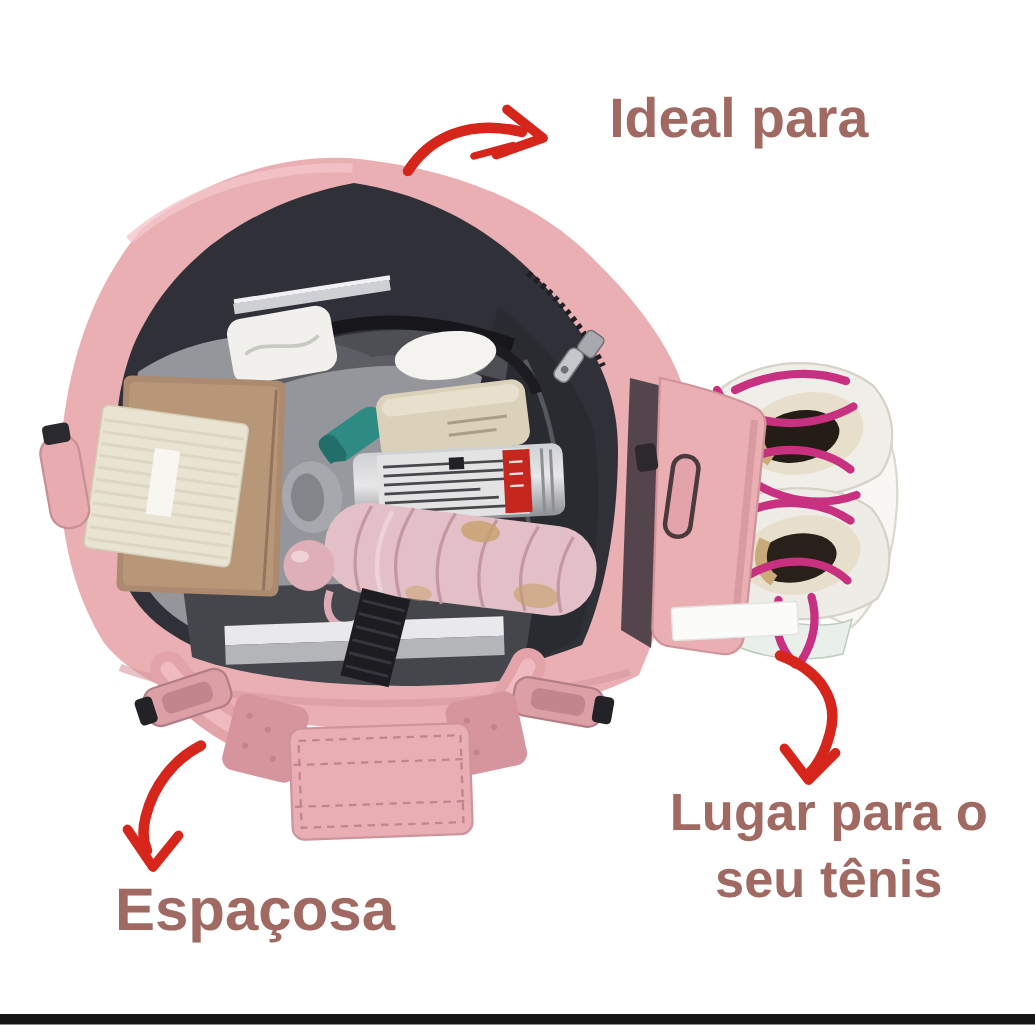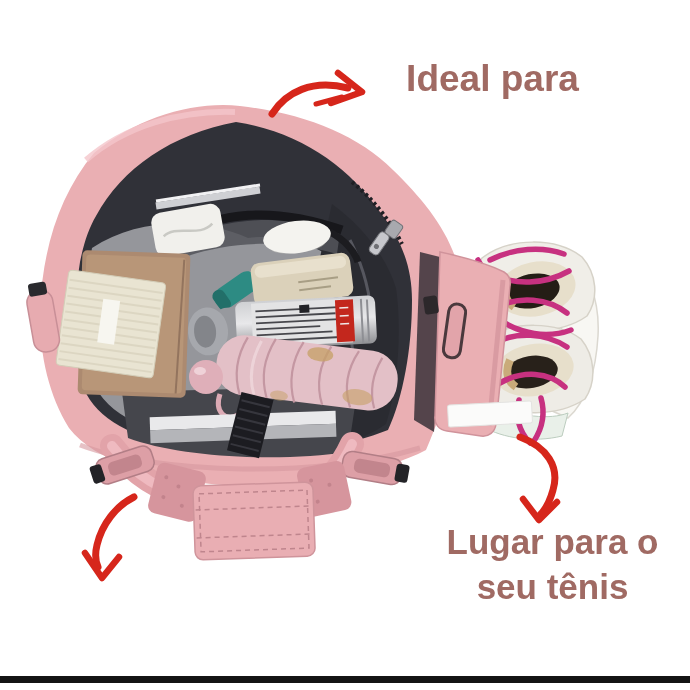--- a/index.html
+++ b/index.html
@@ -261,15 +261,18 @@
   </g>
 </svg>
 
   <div class="caption" id="cap-ideal">
     <div>Ideal para</div>
   </div>
   <div class="caption" id="cap-tenis">
     <div>Lugar para o</div>
     <div>seu tênis</div>
   </div>
+  <div class="caption" id="cap-espacosa">
+    <div>Espaçosa</div>
+  </div>
 
   <div id="bottom-rule"></div>
 </div>
 
 </body></html>

